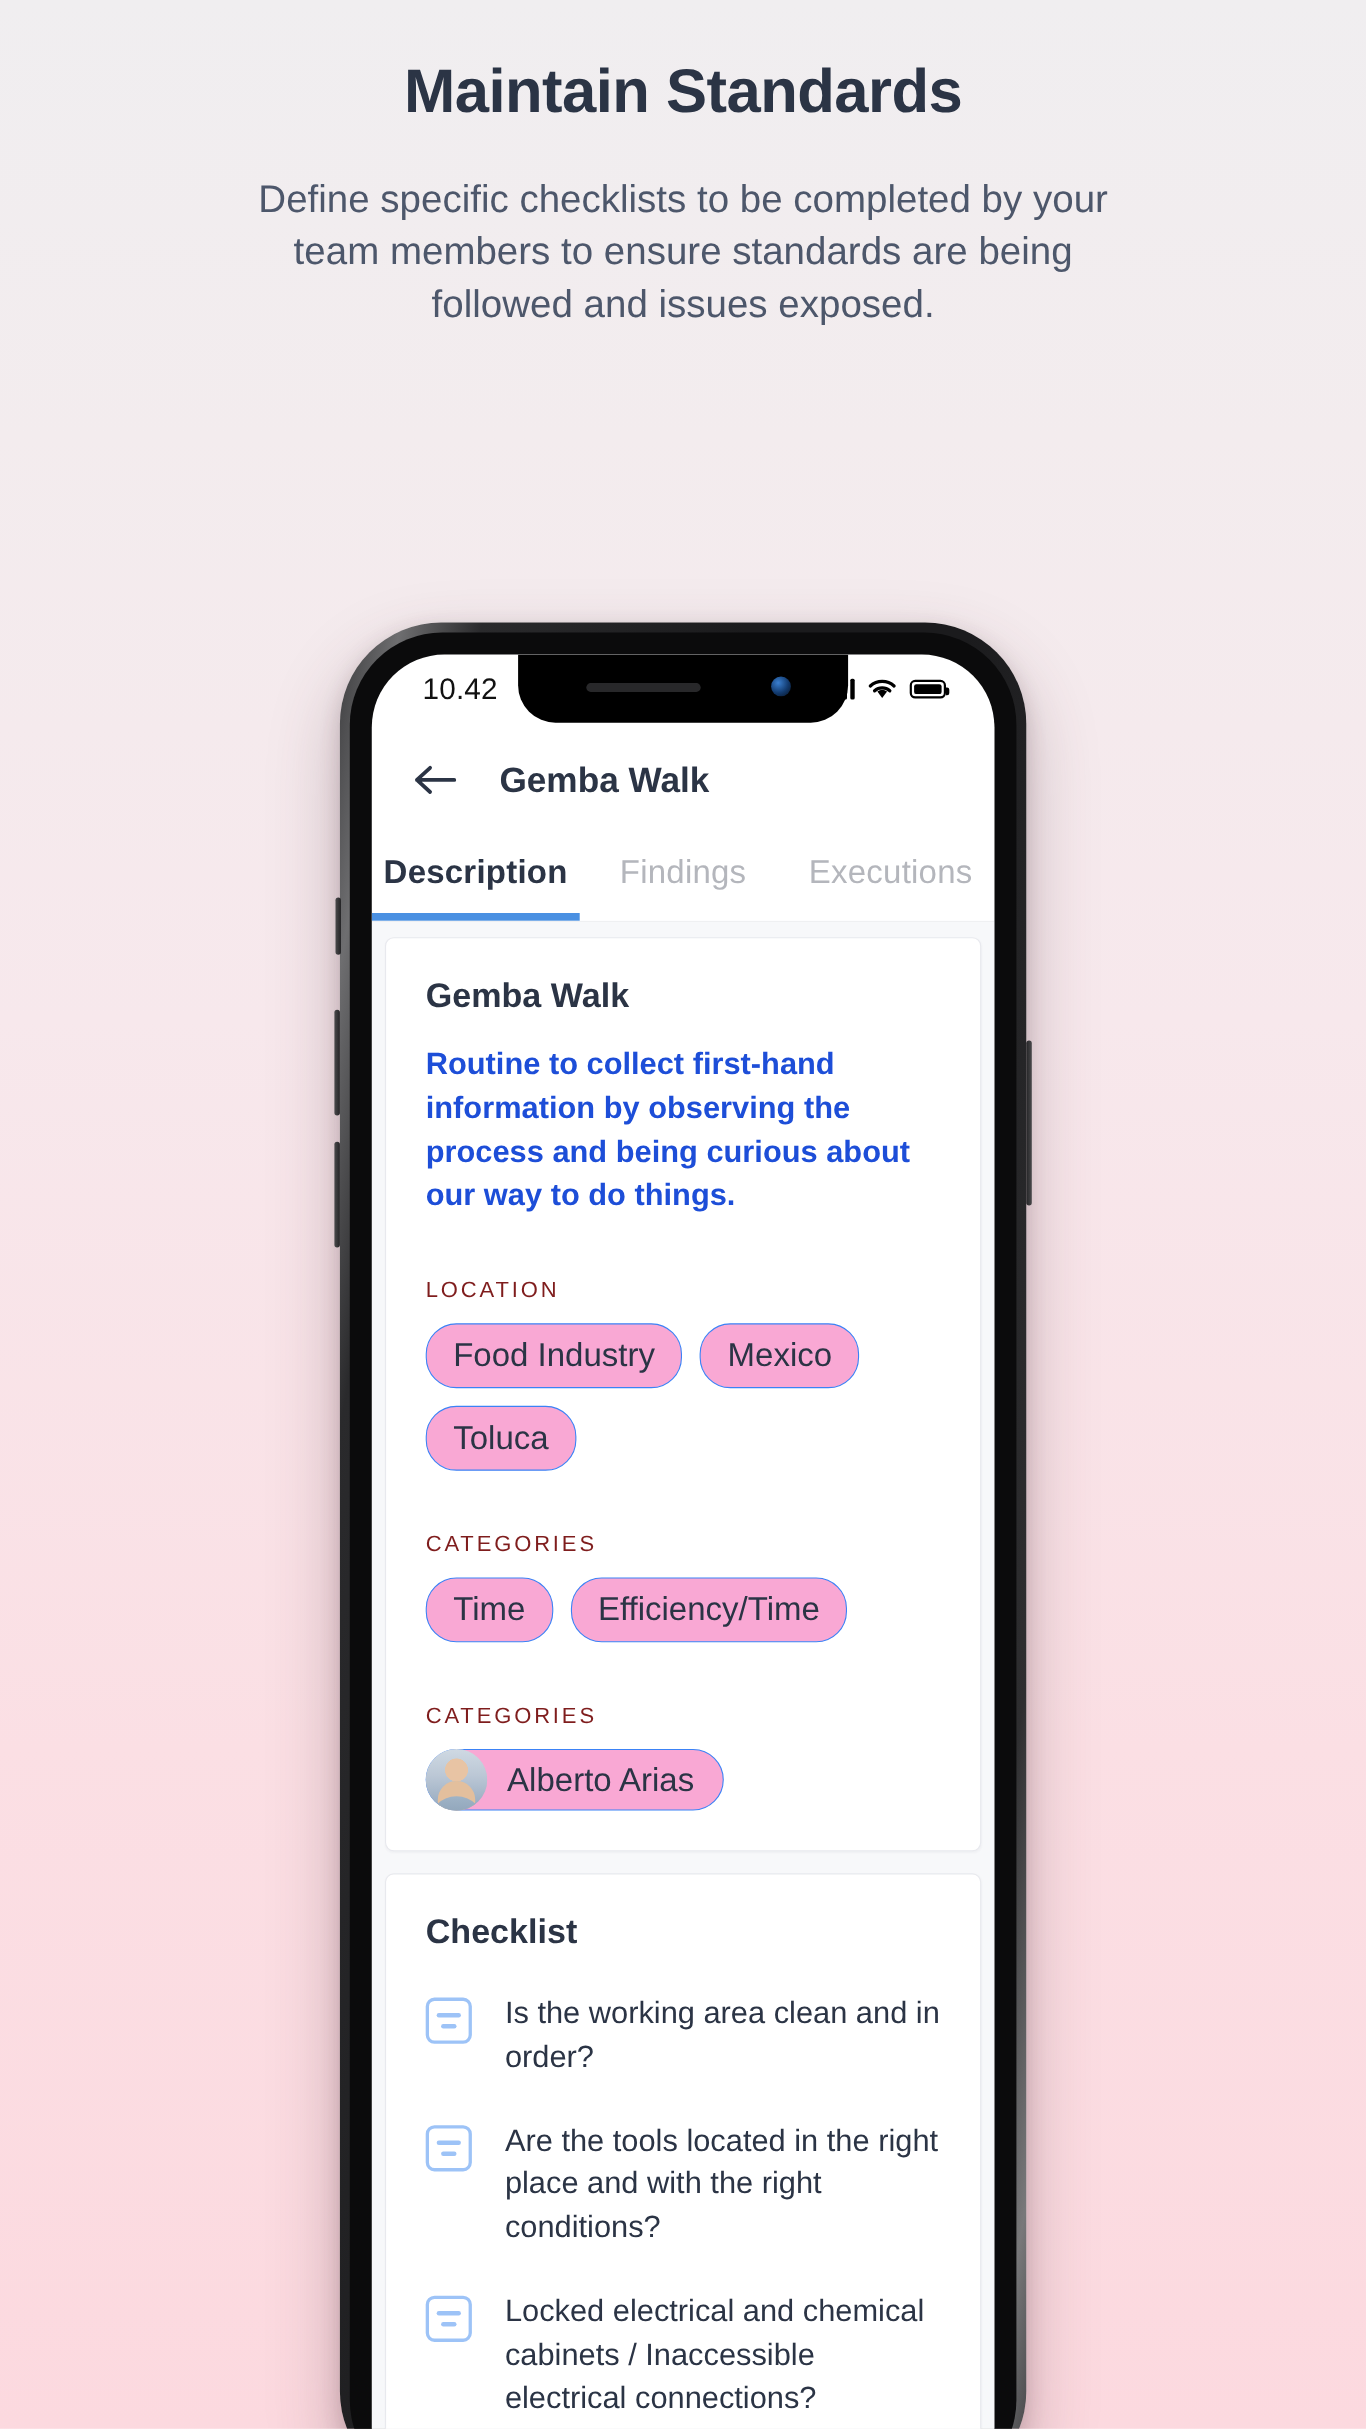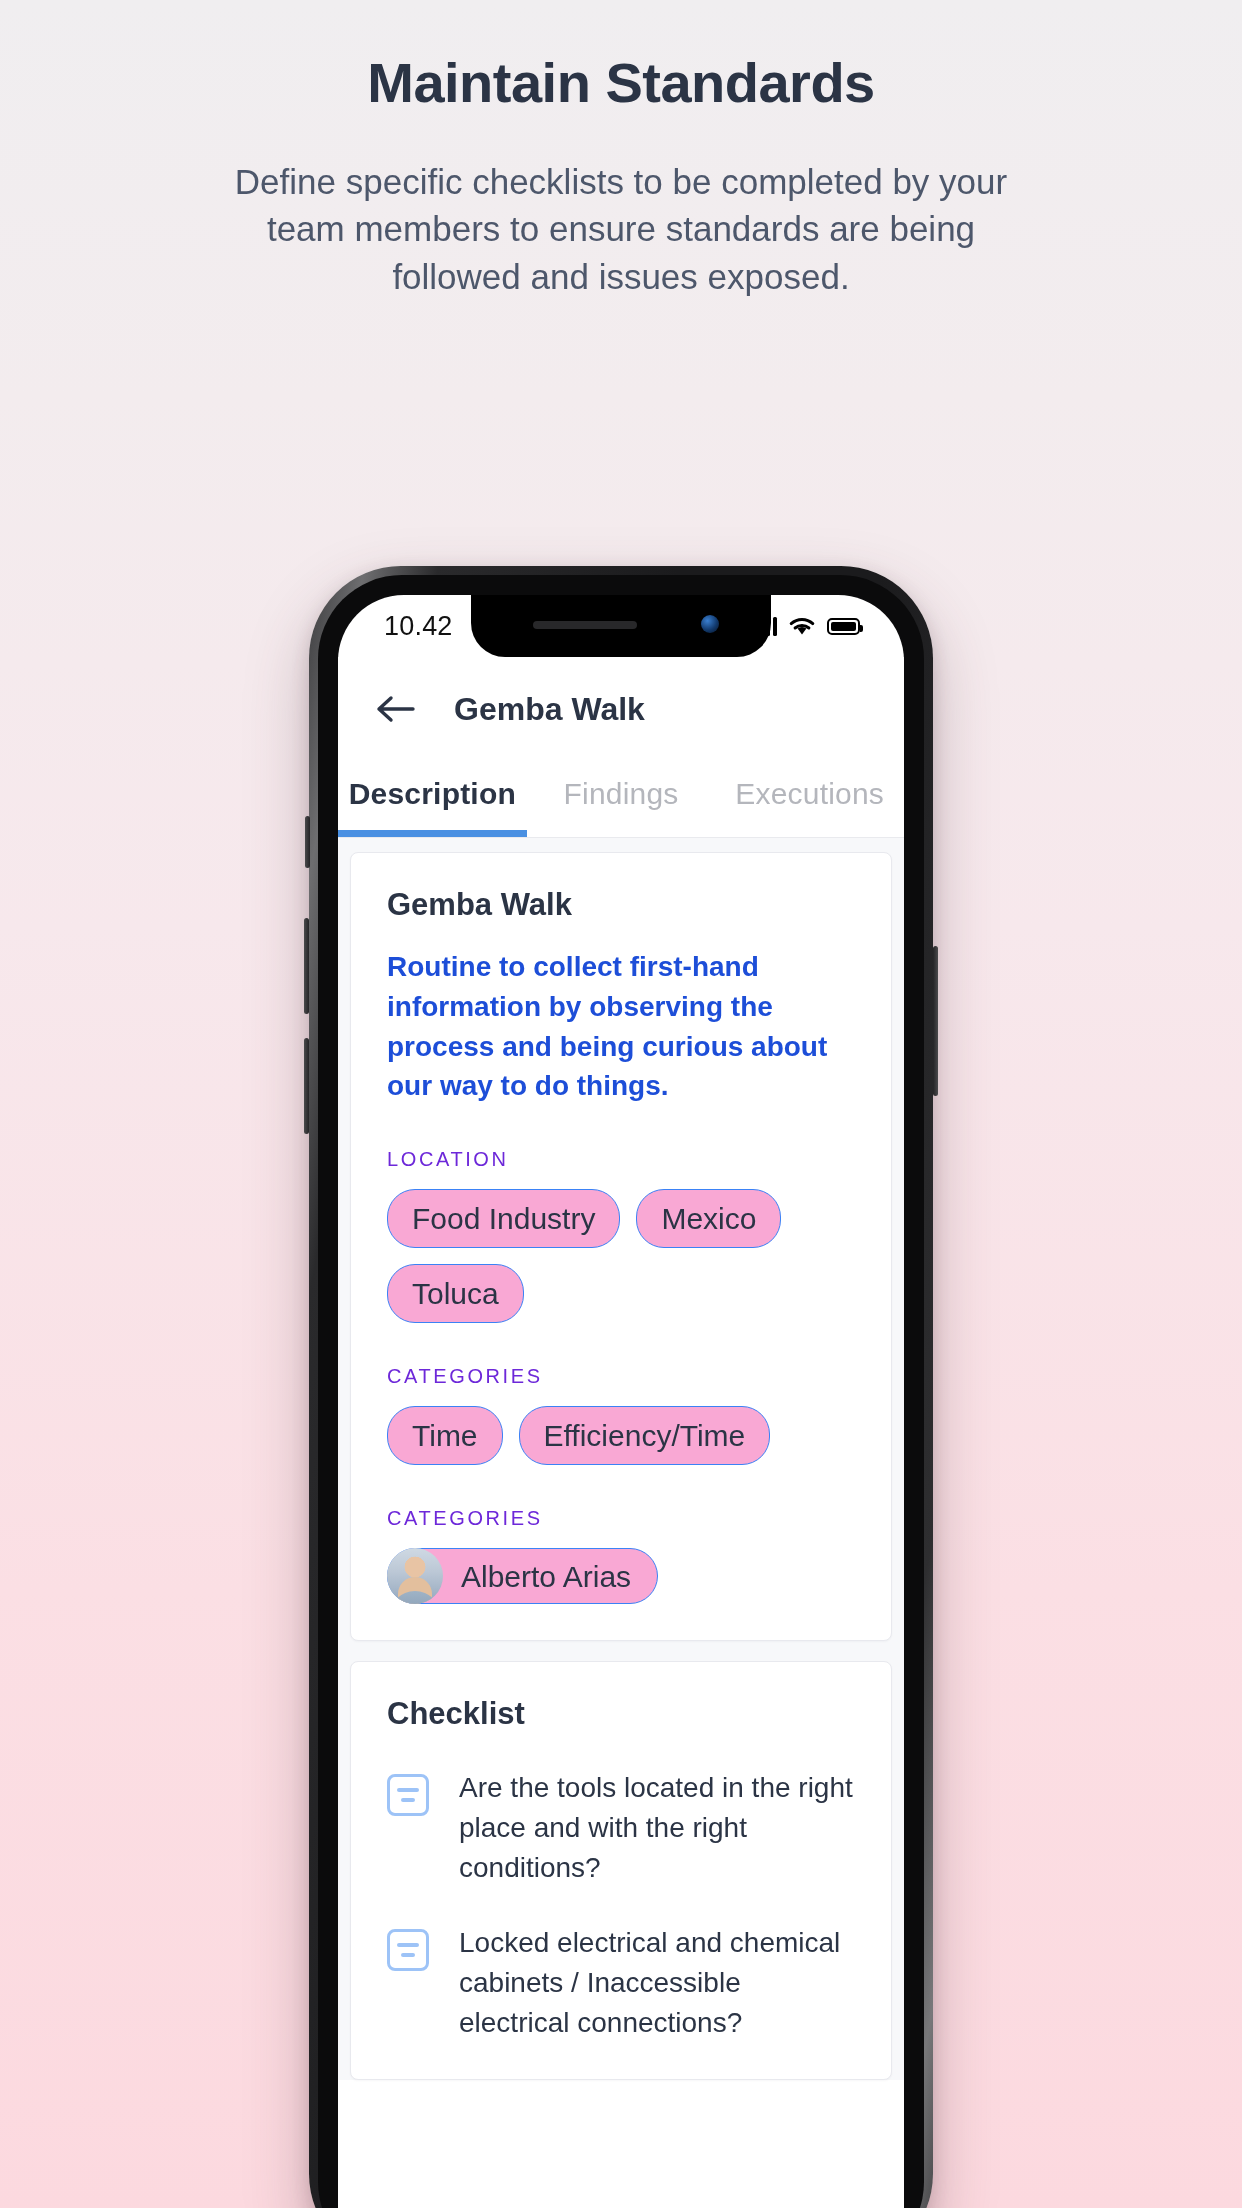--- a/index.html
+++ b/index.html
@@ -118,22 +118,22 @@
     padding:34px 36px 36px; box-shadow:0 1px 2px rgba(40,50,70,.04);
   }
   .card + .card { margin-top:20px; }
 
   .card-title { font-size:31px; font-weight:bold; color:#2b3445; }
   .card-desc {
     margin-top:24px; font-size:28px; line-height:1.42; color:#1d4ed8; font-weight:700;
   }
 
   .field-label {
-    margin-top:42px; font-size:20px; letter-spacing:2.6px;
-    color:#6d28d9; font-weight:500;
+    margin-top:56px; font-size:20px; letter-spacing:2.6px;
+    color:#7f1d1d; font-weight:500;
   }
   .chips { display:flex; flex-wrap:wrap; gap:16px; margin-top:18px; }
   .chip {
     border:1px solid #3b82f6; border-radius:28px; padding:12px 24px;
     font-size:30px; color:#2b3445; background:#f9a8d4; line-height:1.1;
   }
   .chip.person { padding:0 26px 0 0; display:flex; align-items:center; gap:18px; position:relative; height:56px;}
   .avatar {
     width:56px; height:56px; border-radius:50%; flex:none;
     margin-left:-1px;
@@ -256,20 +256,27 @@
         </div>
 
         <div class="card">
           <div class="checklist-title">Checklist</div>
 
           <div class="check-item">
             <span class="check-icon">
                 <b></b>
                 <b></b>
               </span>
+            <span class="check-text">Is the working area clean and in order?</span>
+          </div>
+          <div class="check-item">
+            <span class="check-icon">
+                <b></b>
+                <b></b>
+              </span>
             <span class="check-text">Are the tools located in the right place and with the right conditions?</span>
           </div>
           <div class="check-item">
             <span class="check-icon">
                 <b></b>
                 <b></b>
               </span>
             <span class="check-text">Locked electrical and chemical cabinets / Inaccessible electrical connections?</span>
           </div>
         </div>

